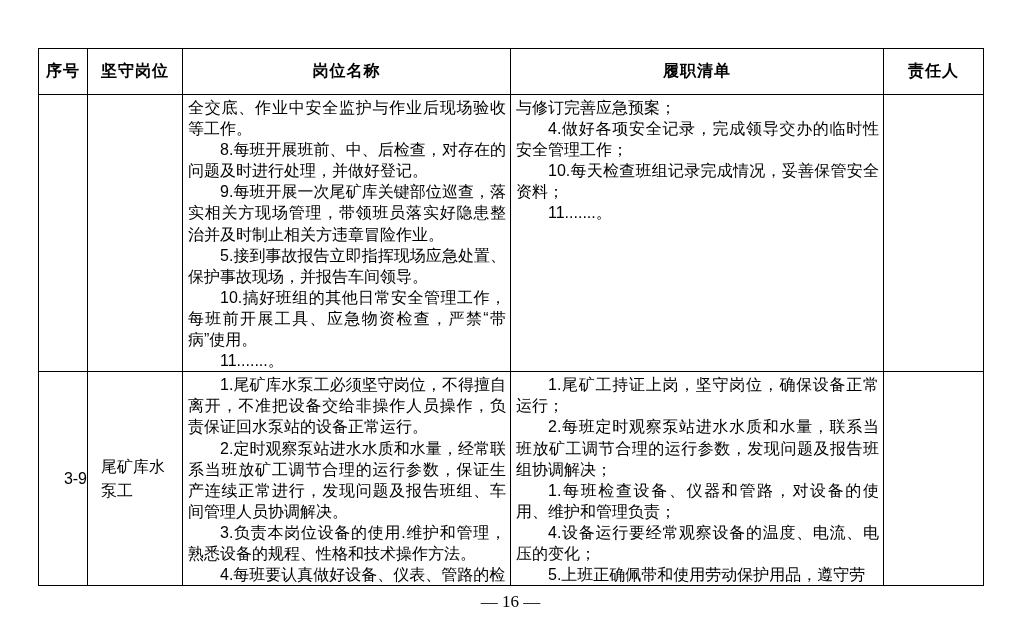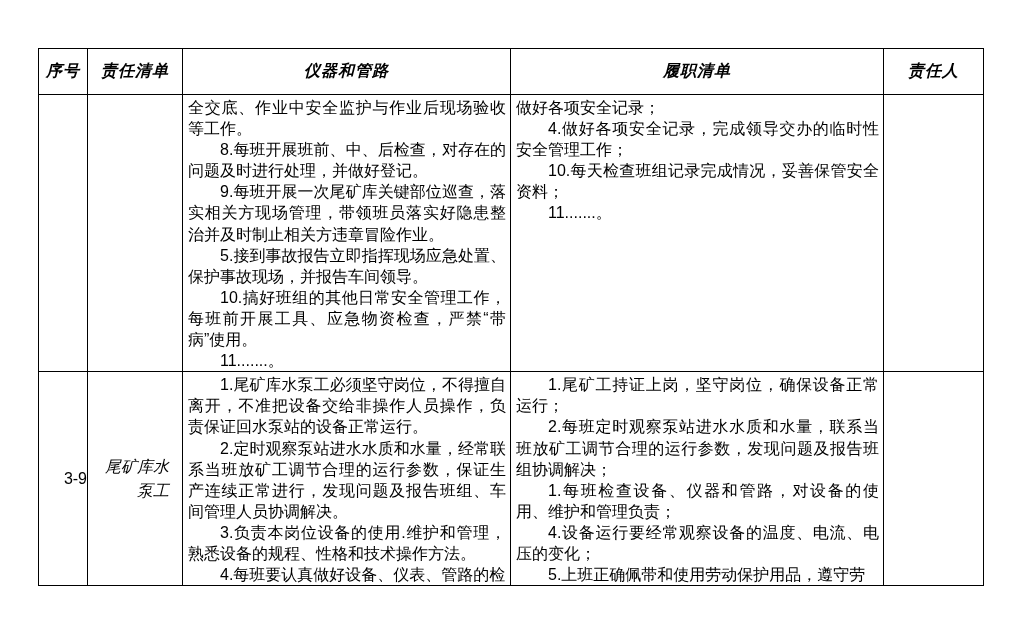--- a/index.html
+++ b/index.html
@@ -28,37 +28,35 @@
     overflow: hidden;
   }
   table.resp-table th {
     height: 46px;
     font-size: 16px;
     font-weight: bold;
     text-align: center;
     vertical-align: middle;
     padding: 0;
     letter-spacing: 1px;
-    font-style: italic;
   }
   tr.body-row-1 { height: 276px; margin-left: 20px; }
   tr.body-row-2 { height: 212px; }
 
   td.c-seq, td.c-person {
     text-align: right;
     vertical-align: middle;
     font-size: 16px;
   }
   td.c-pos {
-    text-align: right;
+    text-align: left;
     vertical-align: middle;
     font-size: 16px;
     padding: 0 13px;
     line-height: 24px;
-    font-style: italic;
   }
   td.c-text {
     vertical-align: top;
     padding: 2px 4px 0 5px;
   }
   td.c-text p {
     font-size: 16px;
     line-height: 21.1px;
     text-align: justify;
     word-break: break-all;
@@ -86,40 +84,40 @@
     <colgroup>
       <col style="width:49px">
       <col style="width:95px">
       <col style="width:328px">
       <col style="width:373px">
       <col style="width:100px">
     </colgroup>
     <thead>
       <tr>
         <th>序号</th>
-        <th>责任清单</th>
-        <th>仪器和管路</th>
+        <th>坚守岗位</th>
+        <th>岗位名称</th>
         <th>履职清单</th>
         <th>责任人</th>
       </tr>
     </thead>
     <tbody>
       <tr class="body-row-1">
         <td class="c-seq"></td>
         <td class="c-pos"></td>
         <td class="c-text">
           <p class="cont">全交底、作业中安全监护与作业后现场验收等工作。</p>
           <p class="item">8.每班开展班前、中、后检查，对存在的问题及时进行处理，并做好登记。</p>
           <p class="item">9.每班开展一次尾矿库关键部位巡查，落实相关方现场管理，带领班员落实好隐患整治并及时制止相关方违章冒险作业。</p>
           <p class="item">5.接到事故报告立即指挥现场应急处置、保护事故现场，并报告车间领导。</p>
           <p class="item">10.搞好班组的其他日常安全管理工作，每班前开展工具、应急物资检查，严禁“带病”使用。</p>
           <p class="item">11.......。</p>
         </td>
         <td class="c-text">
-          <p class="cont">做好各项安全记录；</p>
+          <p class="cont">与修订完善应急预案；</p>
           <p class="item">4.做好各项安全记录，完成领导交办的临时性安全管理工作；</p>
           <p class="item">10.每天检查班组记录完成情况，妥善保管安全资料；</p>
           <p class="item">11.......。</p>
         </td>
         <td class="c-person"></td>
       </tr>
       <tr class="body-row-2">
         <td class="c-seq">3-9</td>
         <td class="c-pos">尾矿库水泵工</td>
         <td class="c-text">
@@ -133,14 +131,15 @@
           <p class="item">2.每班定时观察泵站进水水质和水量，联系当班放矿工调节合理的运行参数，发现问题及报告班组协调解决；</p>
           <p class="item">1.每班检查设备、仪器和管路，对设备的使用、维护和管理负责；</p>
           <p class="item">4.设备运行要经常观察设备的温度、电流、电压的变化；</p>
           <p class="item">5.上班正确佩带和使用劳动保护用品，遵守劳</p>
         </td>
         <td class="c-person"></td>
       </tr>
     </tbody>
   </table>
 
+  <div class="page-number">— 16 —</div>
 
 </div>
 
 </body></html>

